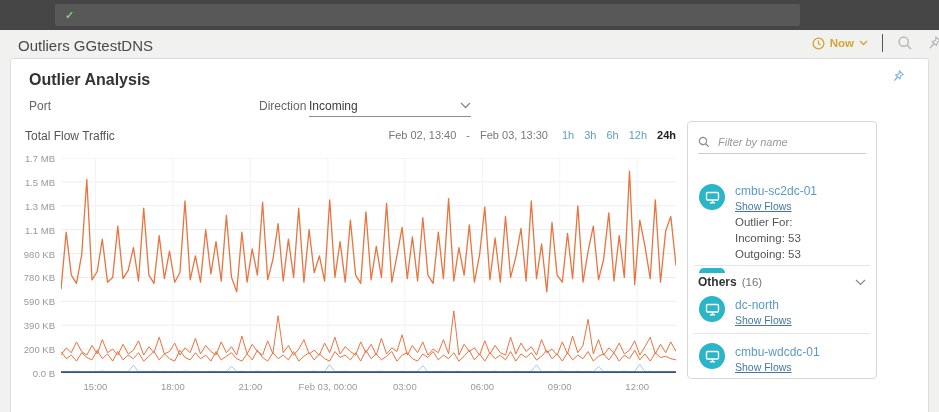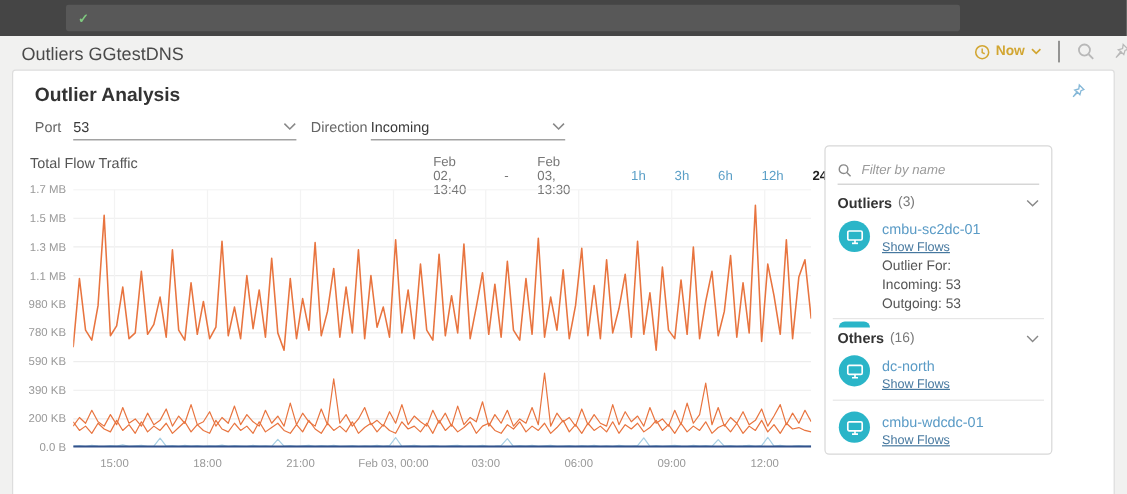--- a/index.html
+++ b/index.html
@@ -28,22 +28,22 @@
   .card-pin { position:absolute; right:22px; top:10px; }
 
   
   .filter-label { position:absolute; top:40px; font-size:12px; color:#666; }
   .select { position:absolute; top:36px; height:22px; border-bottom:1px solid #8c8c8c;
     display:flex; align-items:center; justify-content:space-between; cursor:pointer; }
   .select .val { font-size:12px; color:#3a3a3a; }
 
   
   .chart-title { position:absolute; left:14px; top:70px; font-size:12px; color:#555; }
-  .chart-range-row { position:absolute; left:350px; top:70px; width:335px; display:flex;
-    align-items:center; justify-content:flex-end; gap:24px; font-size:11px; }
+  .chart-range-row { position:absolute; left:330px; top:70px; width:335px; display:flex;
+    align-items:center; justify-content:flex-end; gap:10px; font-size:11px; }
   .date-txt { color:#777; }
   .range-link { color:#5b9fc7; cursor:pointer; }
   .range-link.sel { color:#222; font-weight:bold; }
 
   
   .y-axis { position:absolute; left:0; top:99px; width:44px; height:215px; }
   .y-axis span { position:absolute; right:0; font-size:9.5px; color:#999; white-space:nowrap; }
   .x-axis { position:absolute; left:50px; top:322px; width:615px; height:14px; }
   .x-axis span { position:absolute; font-size:9.5px; color:#999; transform:translateX(-50%); white-space:nowrap; }
   .plot { position:absolute; left:50px; top:99px; width:615px; height:215px; }
@@ -113,39 +113,33 @@
 
   <div class="section-title">Outlier Analysis</div>
 
   <span class="card-pin" style="cursor:pointer">
     <svg width="15" height="15" viewBox="0 0 16 16">
         <path d="M9 2 L13 6 L10.5 7 L9.5 10.5 L7 8 L3.5 12.5 L7.5 8.5 L5 6.5 L8.5 5.5 Z" fill="none" stroke="#85b8d8" stroke-width="1.2"></path>
       </svg>
   </span>
 
   <span class="filter-label" style="left:18px">Port</span>
-  <div class="select" style="left:50px; width:186px">
-    <span class="val">53</span>
-    <svg width="11" height="7" viewBox="0 0 11 7">
-        <path d="M1 1 L5.5 5.5 L10 1" fill="none" stroke="#888" stroke-width="1.3"></path>
-      </svg>
-  </div>
   <span class="filter-label" style="left:248px">Direction</span>
   <div class="select" style="left:298px; width:162px">
     <span class="val">Incoming</span>
     <svg width="11" height="7" viewBox="0 0 11 7">
         <path d="M1 1 L5.5 5.5 L10 1" fill="none" stroke="#888" stroke-width="1.3"></path>
       </svg>
   </div>
 
   <div class="chart-title">Total Flow Traffic</div>
   <div class="chart-range-row">
     <span class="date-txt">Feb 02, 13:40</span>
     <span class="date-txt">-</span>
-    <span class="date-txt" style="margin-right:19px">Feb 03, 13:30</span>
+    <span class="date-txt" style="margin-right:4px">Feb 03, 13:30</span>
     <span class="range-link">1h</span>
     <span class="range-link">3h</span>
     <span class="range-link">6h</span>
     <span class="range-link">12h</span>
     <span class="range-link sel">24h</span>
   </div>
 
   <div class="y-axis">
       <span style="top: -5px;">1.7 MB</span>
       <span style="top: 18.8889px;">1.5 MB</span>
@@ -197,27 +191,20 @@
 
   <div class="panel">
     <div class="panel-search">
       <svg width="12" height="12" viewBox="0 0 14 14">
           <circle cx="5.8" cy="5.8" r="4.2" fill="none" stroke="#8a8a8a" stroke-width="1.4"></circle>
           <line x1="9" y1="9" x2="12.6" y2="12.6" stroke="#8a8a8a" stroke-width="1.4"></line>
         </svg>
       <input type="text" placeholder="Filter by name" style="">
     </div>
 
-    <div class="sec-head" style="top:40px">
-      <span class="sec-title">Outliers</span>
-      <span class="sec-count">(3)</span>
-      <svg class="sec-chev" width="11" height="7" viewBox="0 0 11 7">
-          <path d="M1 1 L5.5 5.5 L10 1" fill="none" stroke="#888" stroke-width="1.2"></path>
-        </svg>
-    </div>
 
     <div class="host-icon" style="left:11px; top:62px">
       <svg width="15" height="13" viewBox="0 0 15 13">
           <rect x="1.5" y="1.5" width="12" height="7.5" rx="1.2" fill="none" stroke="#fff" stroke-width="1.4"></rect>
           <line x1="5" y1="11.8" x2="10" y2="11.8" stroke="#fff" stroke-width="1.4"></line>
           <line x1="7.5" y1="9" x2="7.5" y2="11.8" stroke="#fff" stroke-width="1.4"></line>
         </svg>
     </div>
     <span class="host-name" style="top:62px">cmbu-sc2dc-01</span>
     <span class="show-flows" style="top:78px">Show Flows</span>

